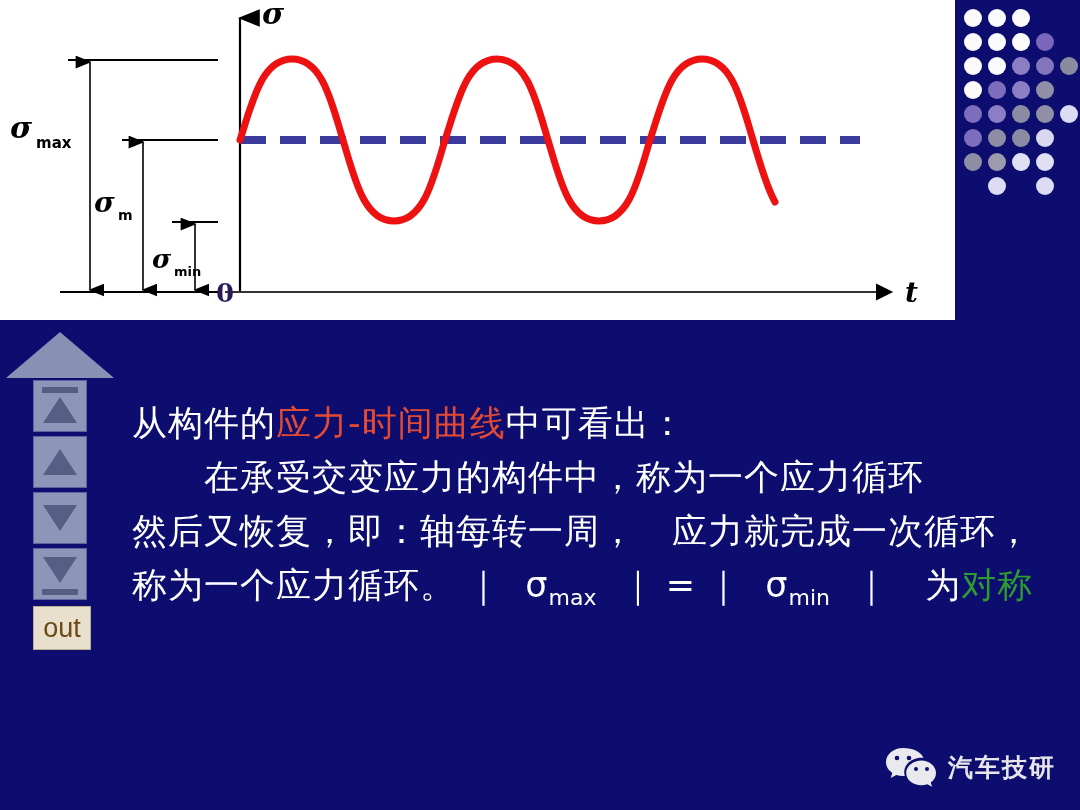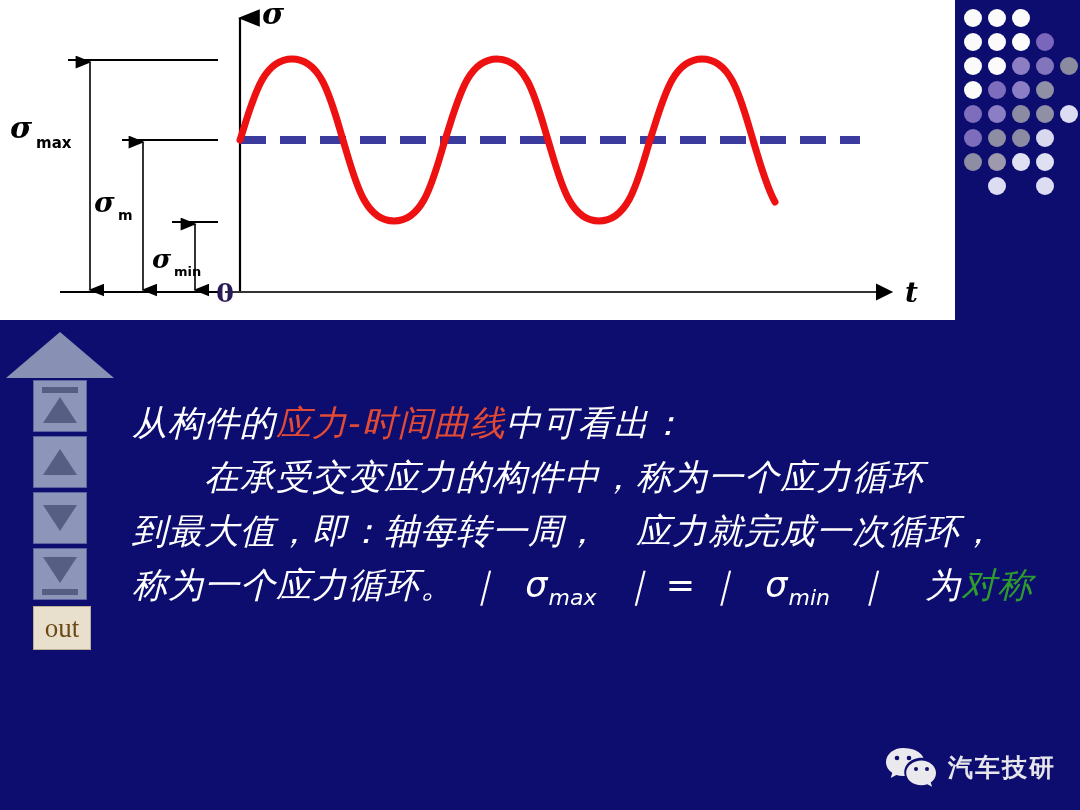--- a/index.html
+++ b/index.html
@@ -59,35 +59,35 @@
   .bar{
     position:absolute;left:50%;transform:translateX(-50%);
     width:36px;height:6px;background:#565f83;
   }
   #nav-out{
     position:absolute;left:27px;top:274px;width:58px;height:44px;
     background:#e8e0cd;
     border:1px solid #b9ad93;
     box-sizing:border-box;
     display:flex;align-items:center;justify-content:center;
-    font-family:Liberation Serif, serif;
+    font-family:Liberation Sans, sans-serif;
     font-size:27px;color:#6b4a18;
     cursor:pointer;
   }
 
   
   #body-text{
     position:absolute;left:132px;top:396px;width:930px;
     color:#ffffff;
     font-size:35px;
     line-height:54px;
     font-family:"DejaVu Sans","Liberation Sans",sans-serif;
     letter-spacing:1px;
   }
-  .tline{white-space:nowrap;font-style:italic;}
+  .tline{white-space:nowrap;}
   .red{color:#e24a33;}
   .green{color:#2e9b2e;}
   .indent{display:inline-block;width:72px;}
   .sub{font-size:22px;vertical-align:sub;letter-spacing:0;}
   .sig{font-family:"DejaVu Sans","Liberation Sans",sans-serif;}
   .sp{display:inline-block;width:14px;}
   .sp-lg{display:inline-block;width:26px;}
   .bar-gl{display:inline-block;padding:0 10px;}
 
   
@@ -258,21 +258,21 @@
   <div class="tline">
     <span>从构件的</span><span class="red">应力-时间曲线</span><span>中可看出：</span>
   </div>
 
   <div class="tline">
     <span class="indent"></span><span>在承受交变应力的构件中，称为一个应力循环</span>
   </div>
 
 
   <div class="tline">
-    <span>到最大值，即：轴每转一周，　应力就完成一次循环，</span>
+    <span>然后又恢复，即：轴每转一周，　应力就完成一次循环，</span>
   </div>
 
   <div class="tline">
     <span>称为一个应力循环。</span><span class="bar-gl">｜</span><span class="sp"></span><span class="sig">σ</span><span class="sub">max</span><span class="sp"></span><span class="bar-gl">｜</span><span>=</span><span class="bar-gl">｜</span><span class="sp"></span><span class="sig">σ</span><span class="sub">min</span><span class="sp"></span><span class="bar-gl">｜</span><span class="sp-lg"></span><span>为</span><span class="green">对称</span>
   </div>
 
 
 </div>
 
 <div id="footer-logo">

